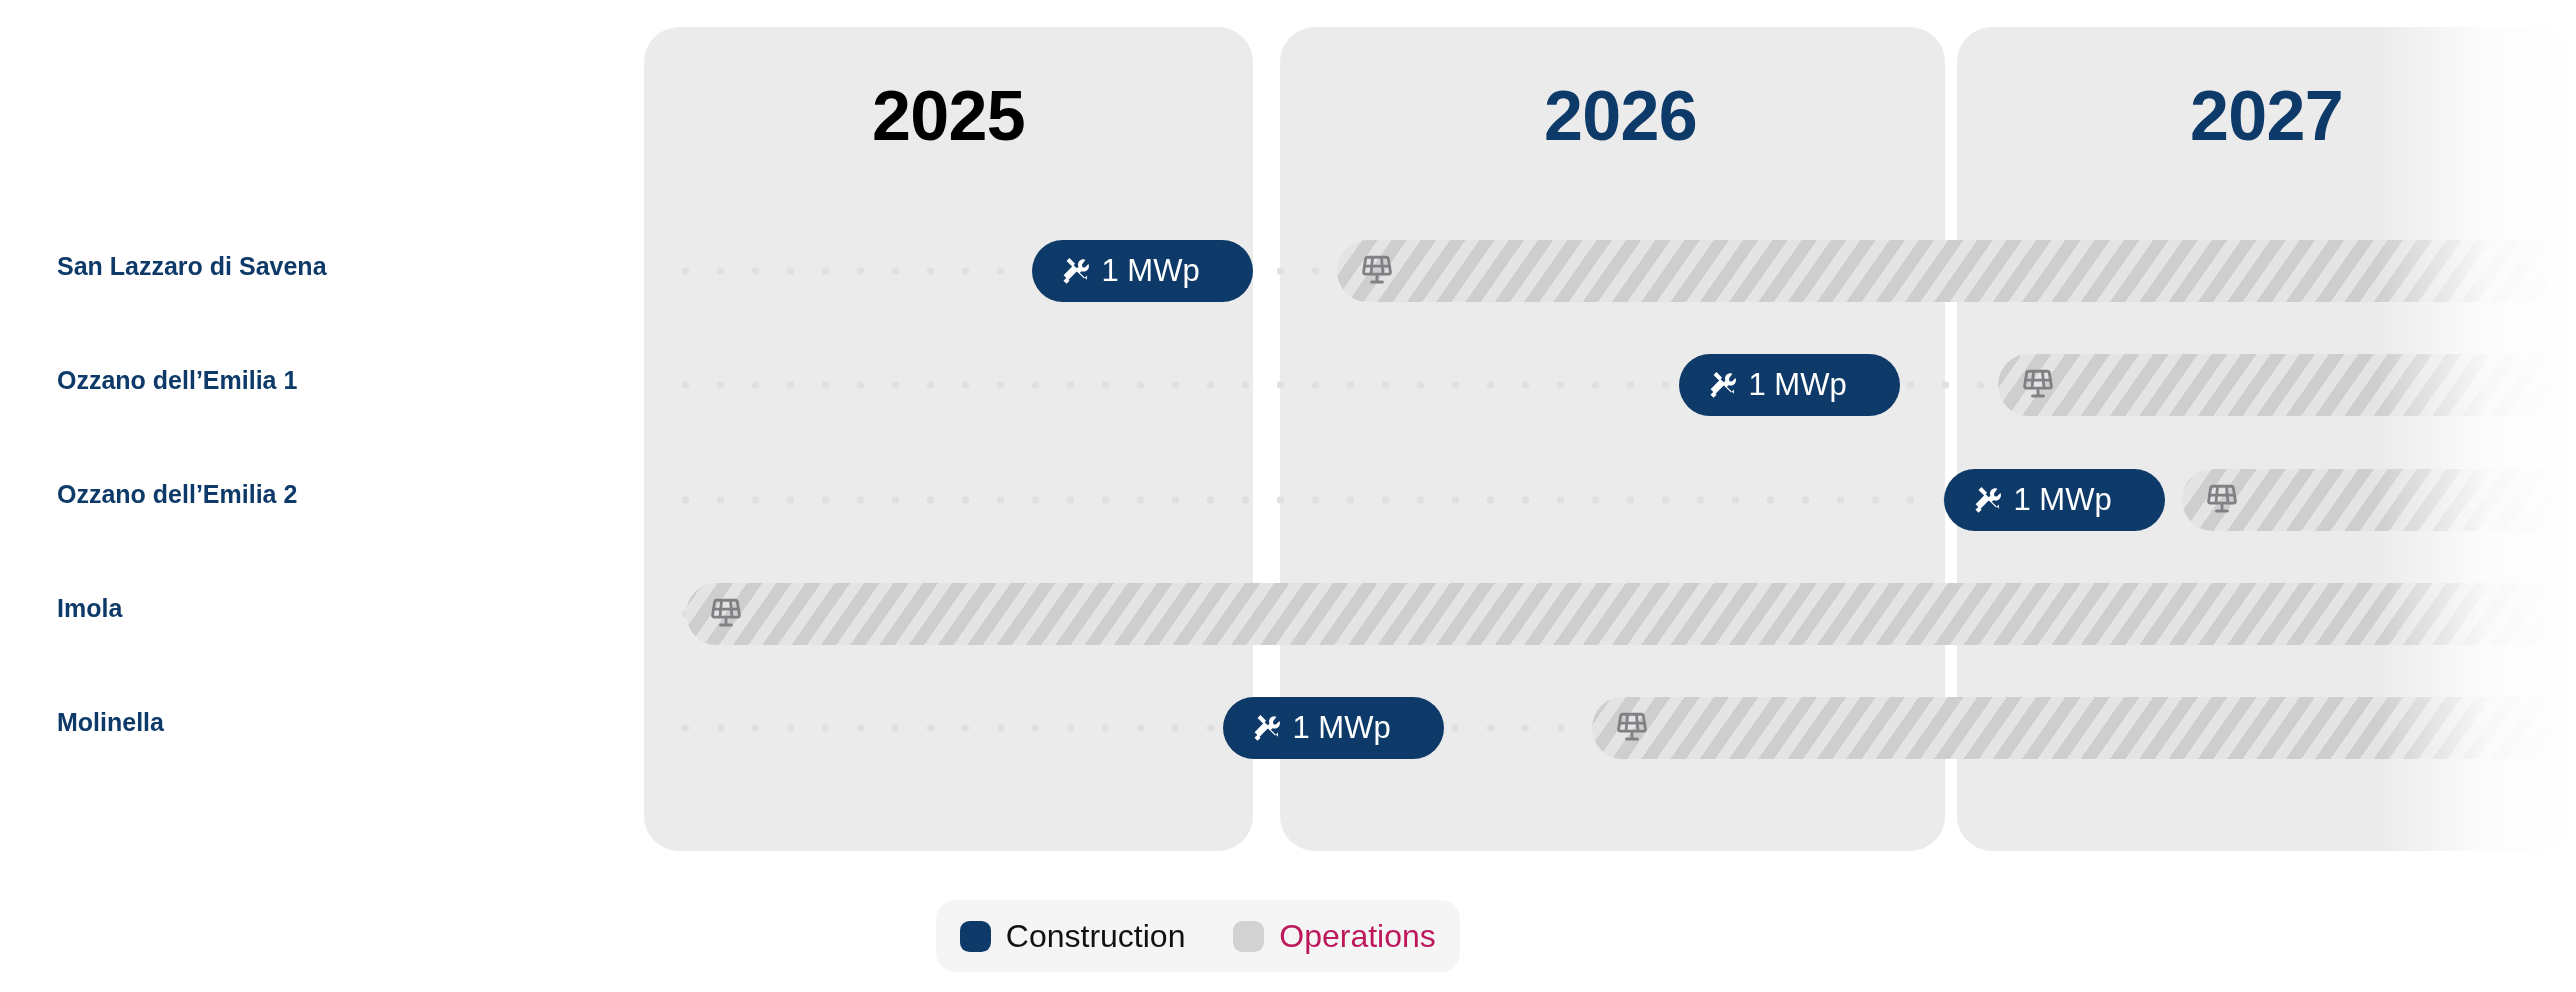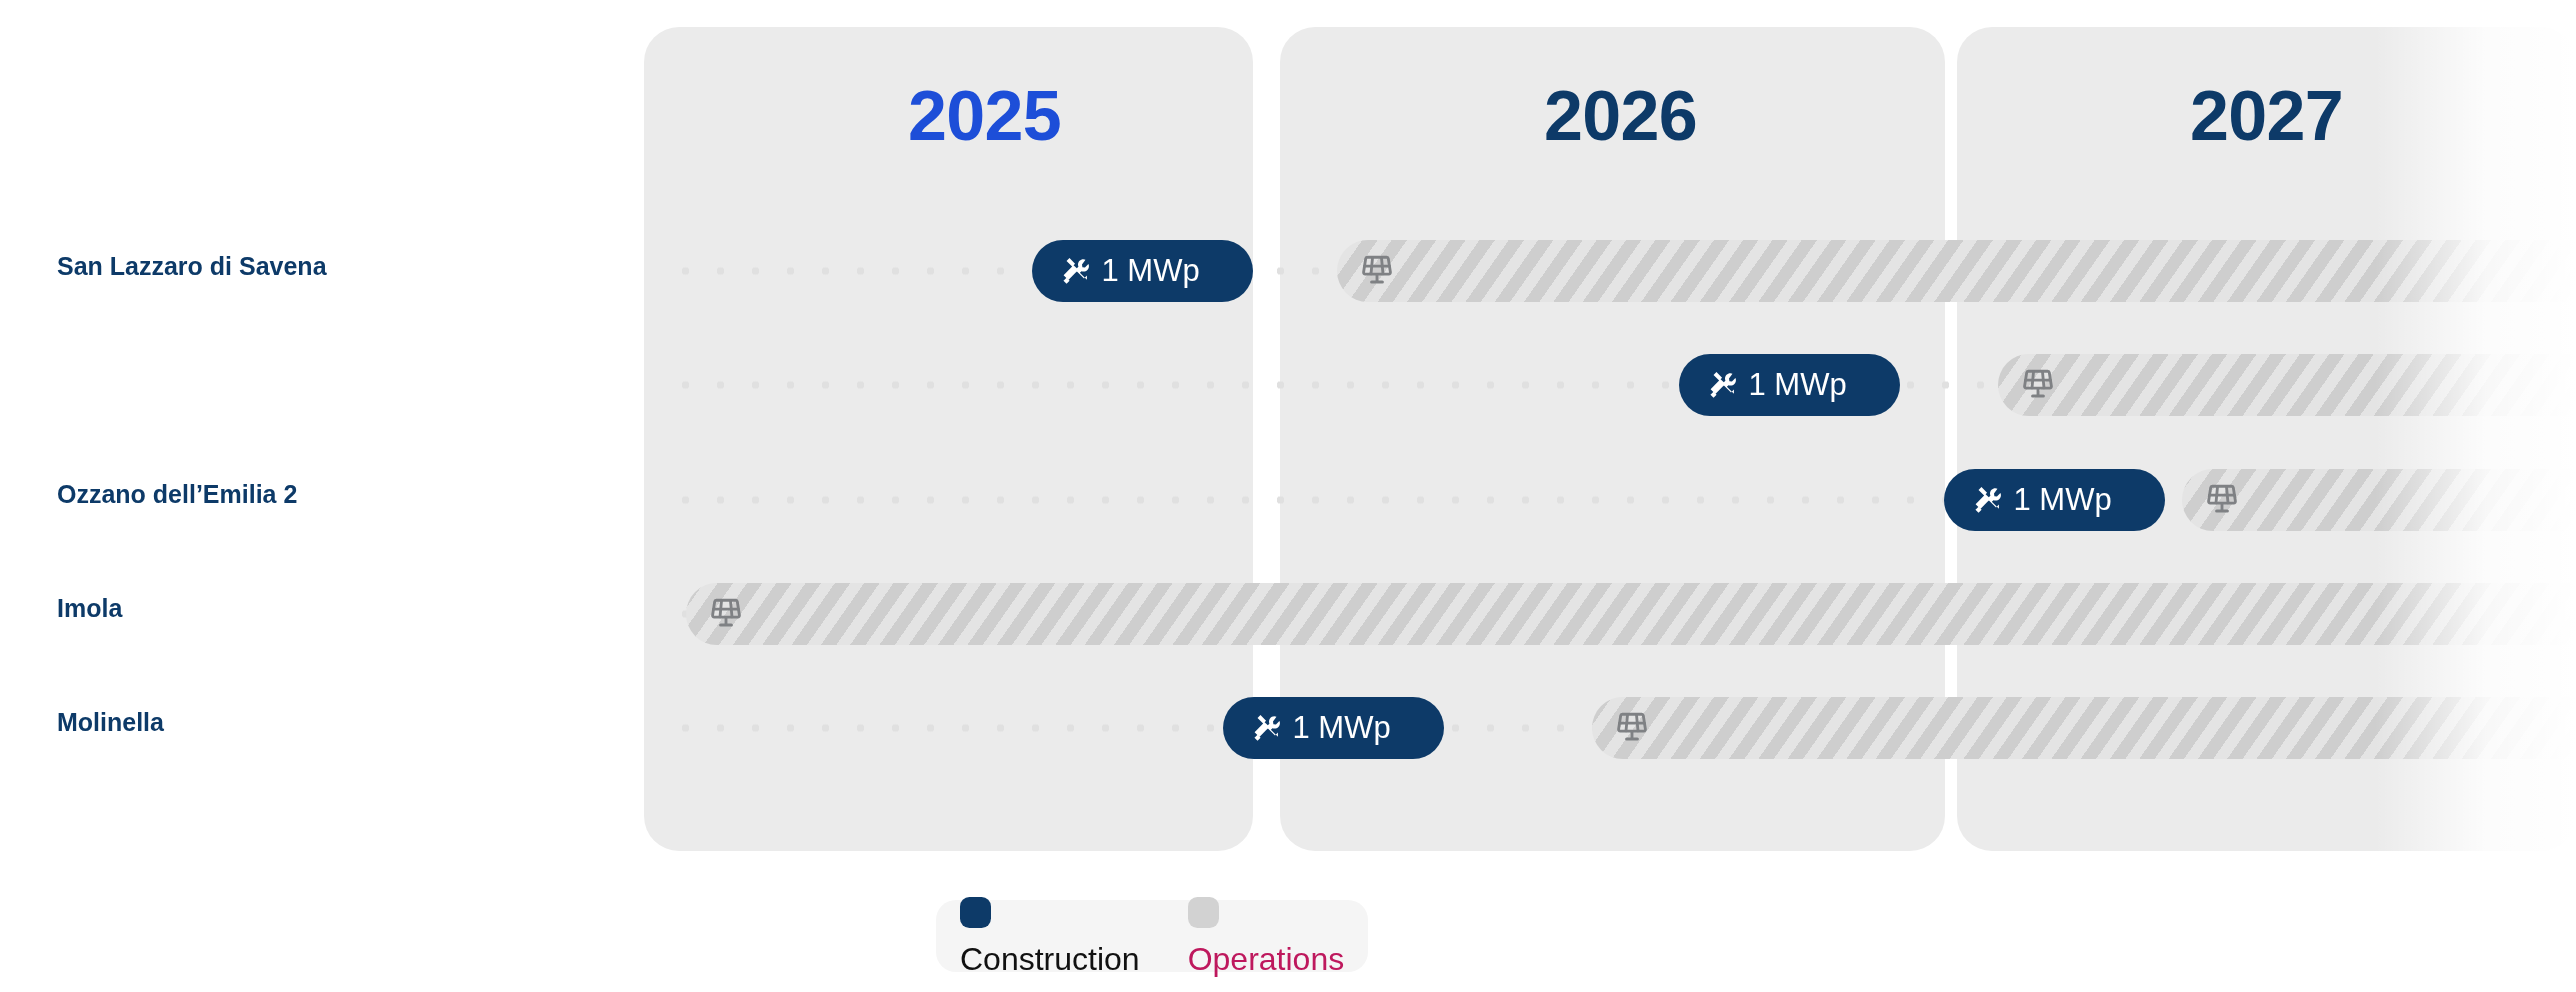--- a/index.html
+++ b/index.html
@@ -166,22 +166,22 @@
     background: #f5f5f5;
     border-radius: 20px;
     display: flex;
     align-items: center;
     padding: 0 24px;
     gap: 48px;
   }
 
   .legend-item {
     display: flex;
+    align-items: center;
     gap: 14.8px;
-    flex-direction: column;
   }
 
   .legend-swatch {
     width: 31px;
     height: 31px;
     border-radius: 9.4px;
     flex: none;
   }
 
   .legend-label {
@@ -192,32 +192,33 @@
     white-space: nowrap;
   }
 </style>
 </head>
 <body>
 
 <div id="root">
 
   <div class="year-panels">
       <div class="year-panel" style="left: 644px; width: 609px; background: rgb(235, 235, 235);">
-        <div class="year-label" style="color: #1d4ed8; margin-left: 36px;">2025</div>
+        <div class="year-label" style="color: #000000;">2025</div>
       </div>
       <div class="year-panel" style="left: 1280px; width: 665px; background: rgb(235, 235, 235);">
         <div class="year-label" style="color: rgb(13, 58, 104); margin-left: 8px;">2026</div>
       </div>
       <div class="year-panel" style="left: 1957px; width: 619px; background: rgb(235, 235, 235);">
         <div class="year-label" style="color: rgb(13, 58, 104);">2027</div>
       </div>
     </div>
 
   <div class="row-labels">
       <div class="row-label" style="top: 254px; color: rgb(13, 58, 104);">San Lazzaro di Savena</div>
+      <div class="row-label" style="top: 368px; color: rgb(13, 58, 104);">Ozzano dell’Emilia 1</div>
       <div class="row-label" style="top: 482px; color: rgb(13, 58, 104);">Ozzano dell’Emilia 2</div>
       <div class="row-label" style="top: 710px; color: rgb(13, 58, 104);">Molinella</div>
       <div class="row-label" style="top: 596px; color: rgb(13, 58, 104);">Imola</div>
     </div>
 
   <div class="rows-area">
       <div class="row" style="top: 233px;">
         <div class="dots"></div>
         <div class="bar-construction" style="left: 376px; width: 221px; background: rgb(13, 58, 104); z-index: 5;">
           <span class="tool-icon">

